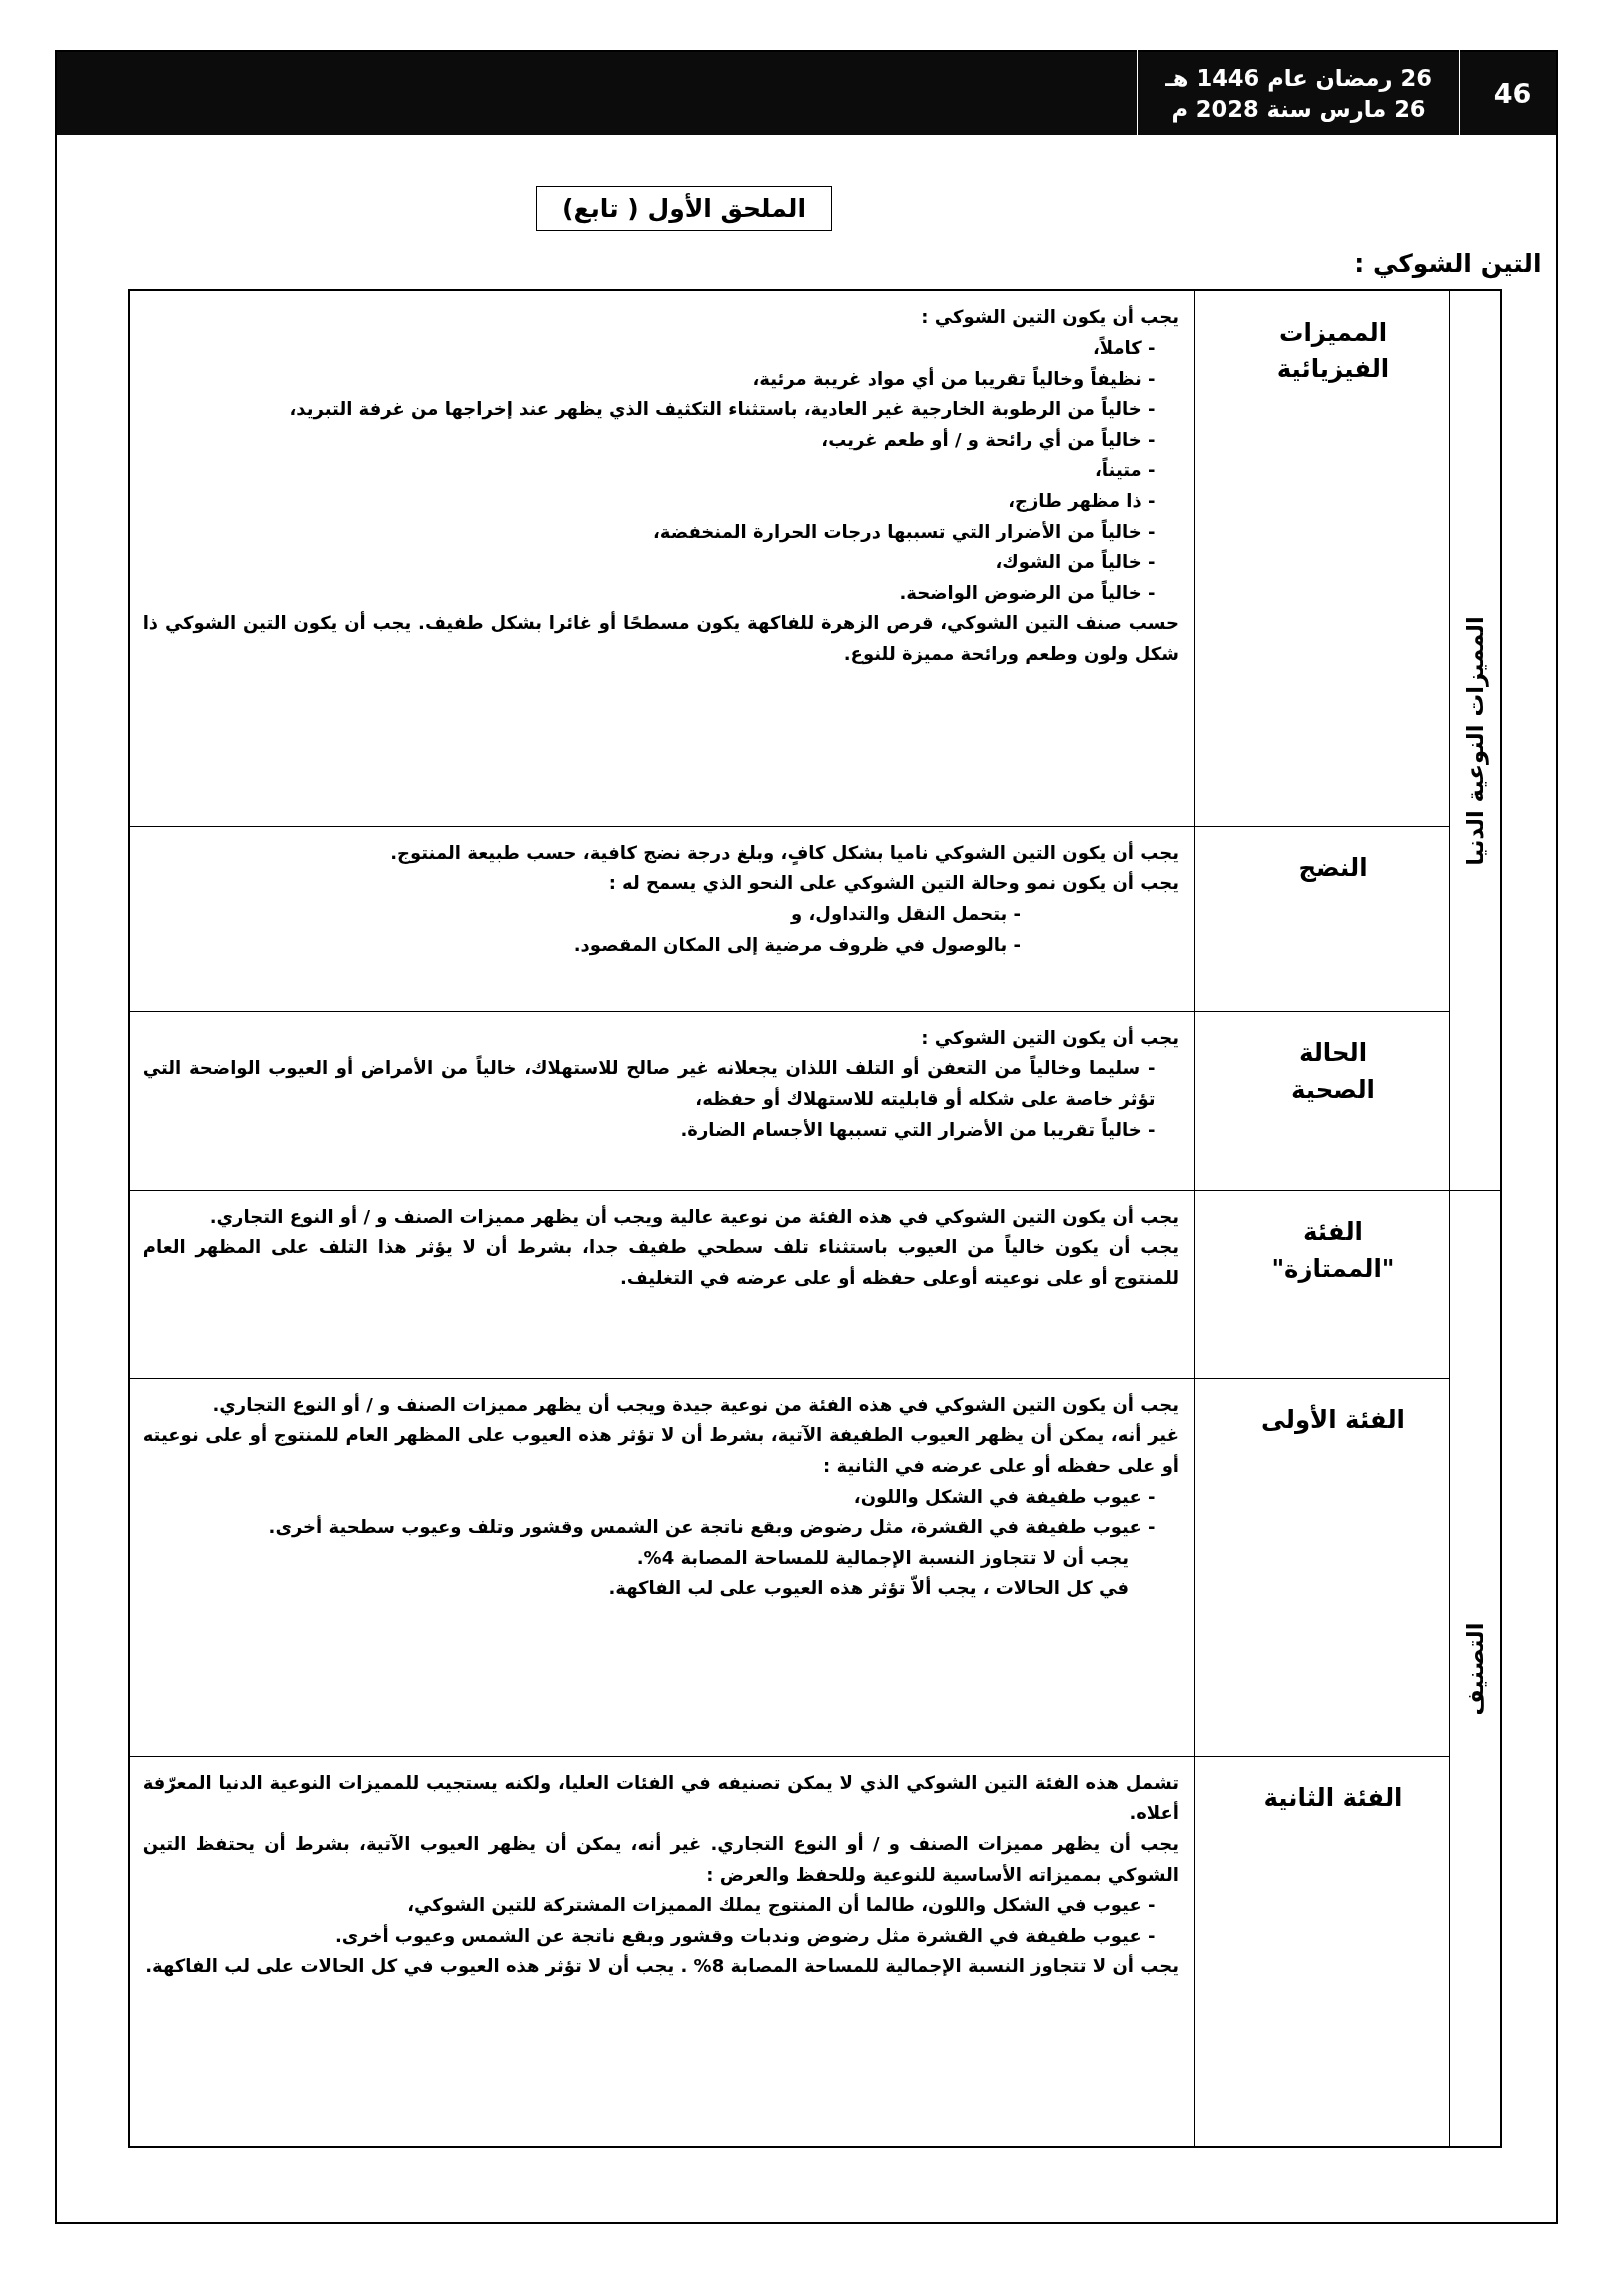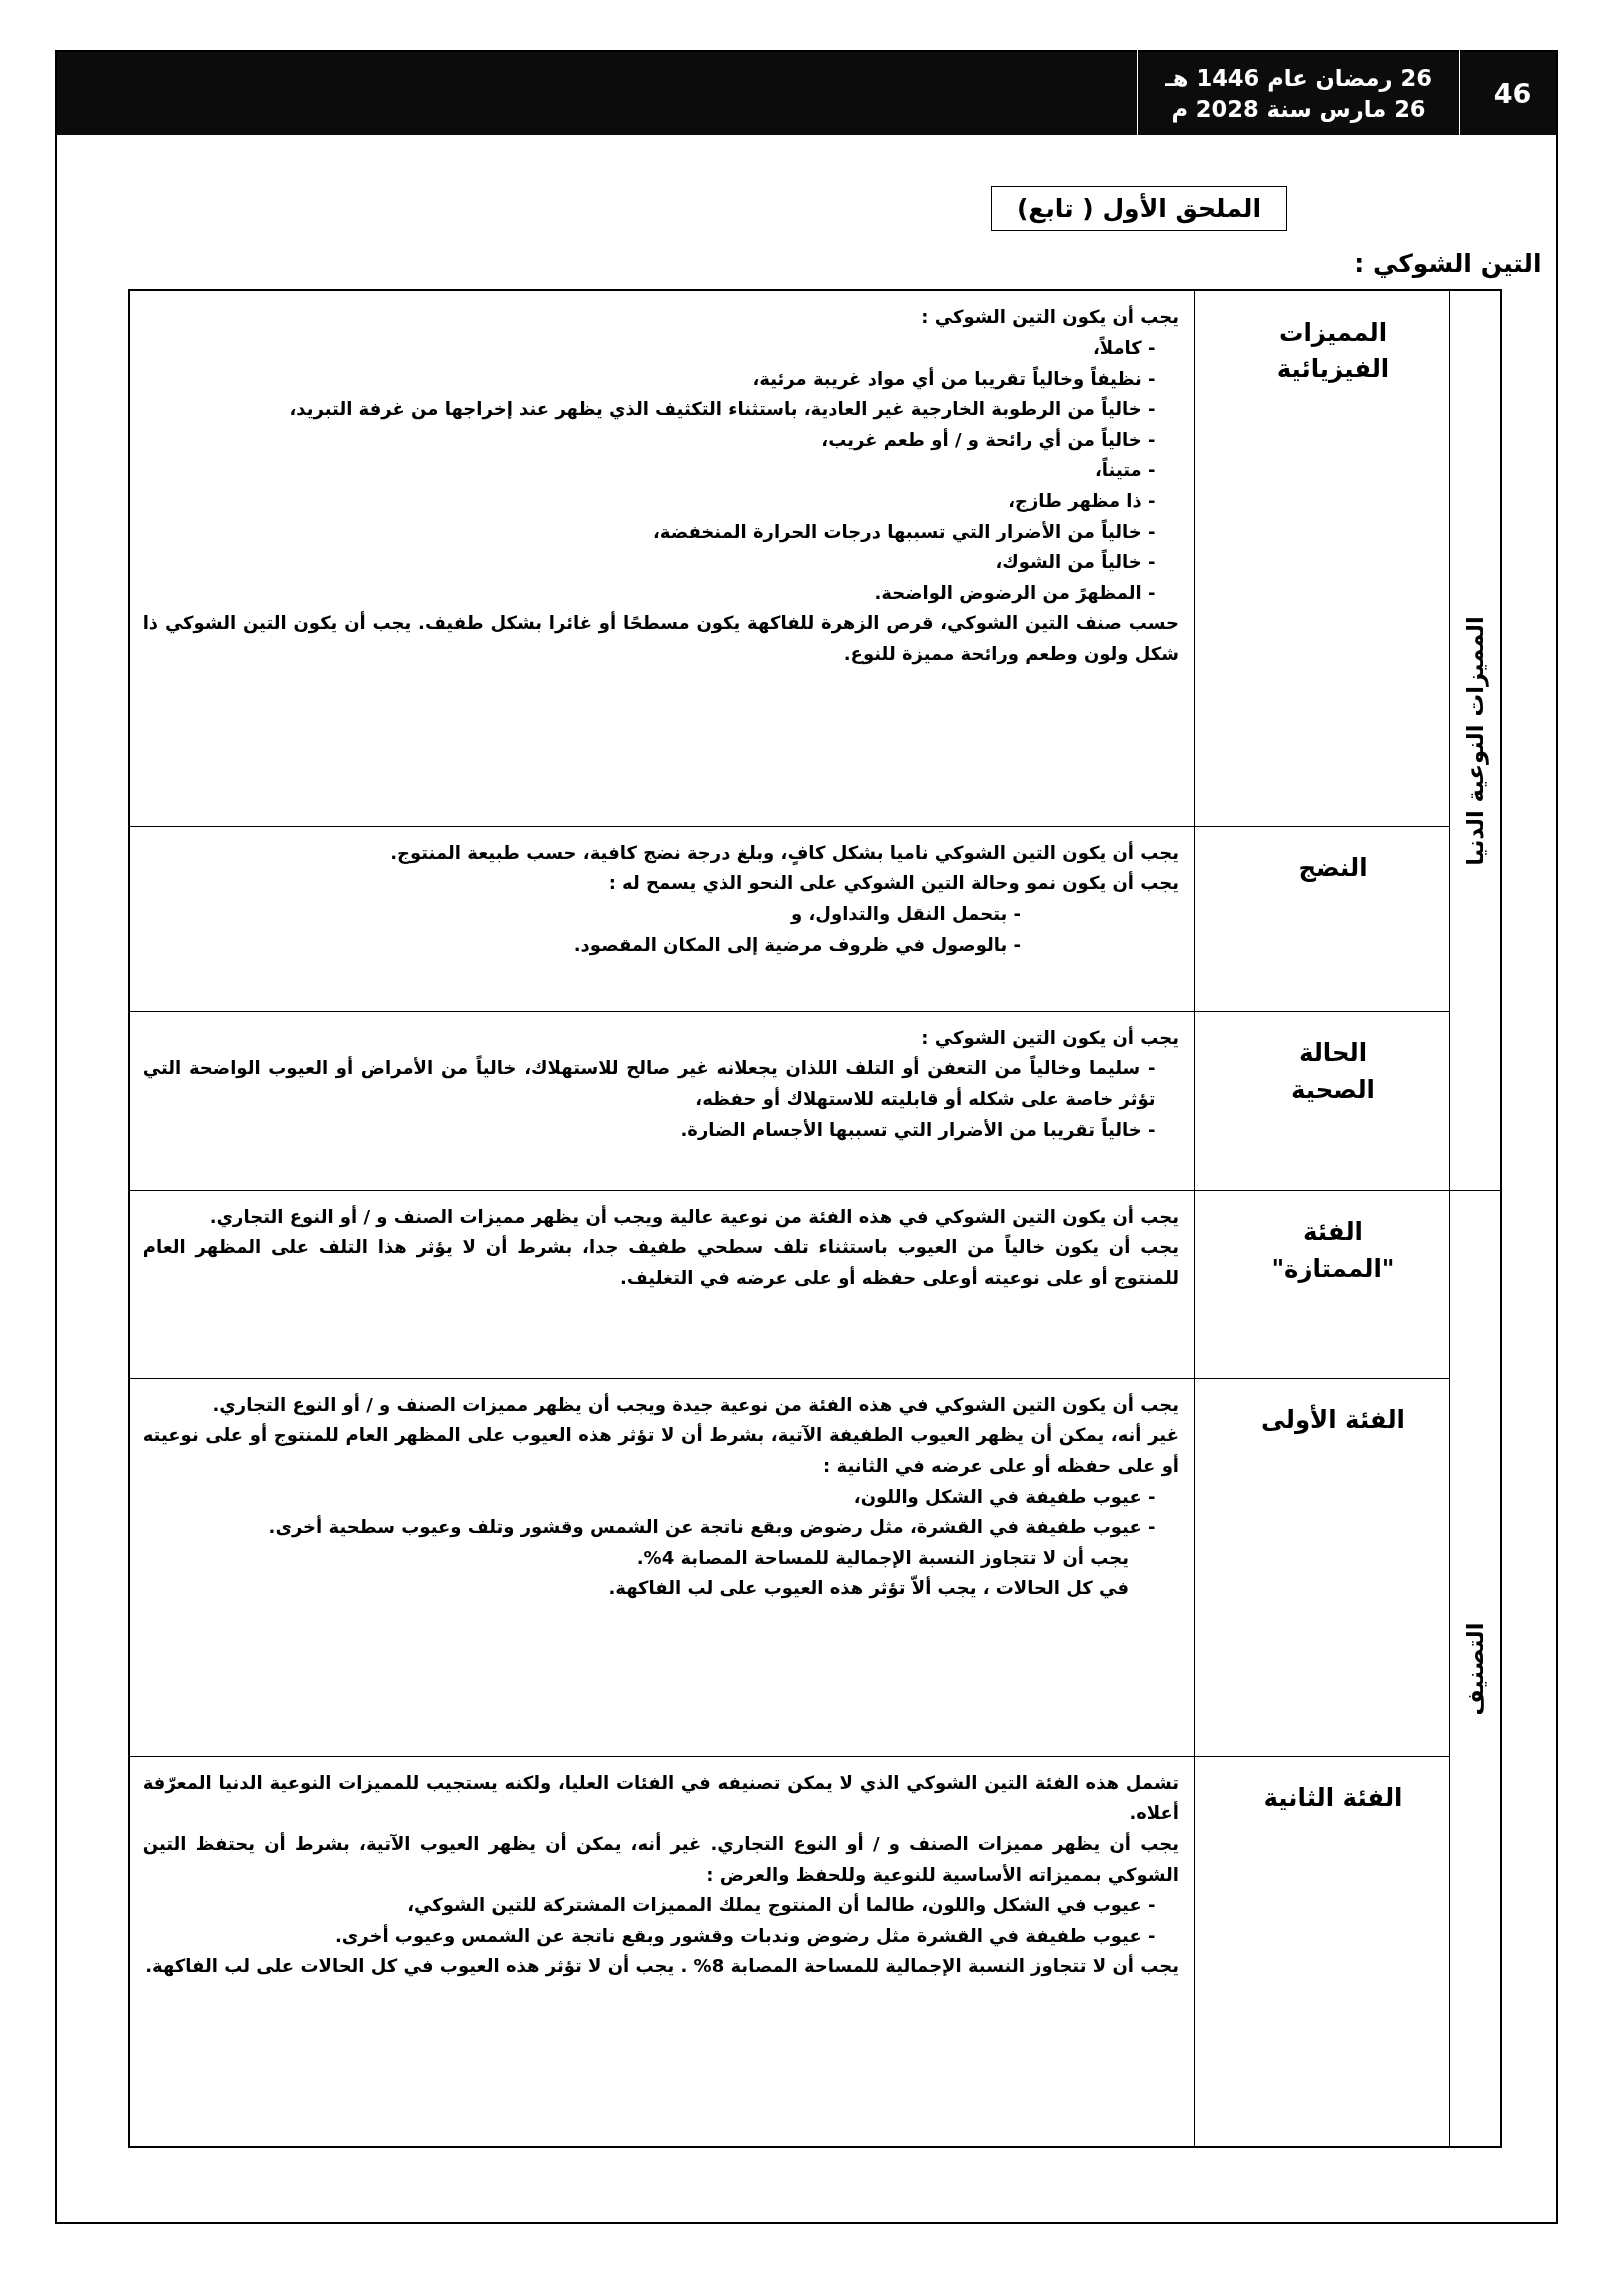--- a/index.html
+++ b/index.html
@@ -54,21 +54,22 @@
     padding: 21px 11px;
     text-align: center;
     font-size: 22.6px;
     font-weight: 700;
     line-height: 1.35;
   }
   
   .annex-wrap {
     width: 1230px;
     margin-right: auto;   
-    margin-left: 0;
+    margin-left: 12px;
+    text-align: center;
     margin-top: 51px;
   }
   .annex-box {
     display: inline-block;
     border: 1.8px solid #000;
     padding: 7.2px 25px;
     font-size: 25px;
     font-weight: 700;
   }
   
@@ -171,21 +172,21 @@
               <div>
                 <div class="ln p">يجب أن يكون التين الشوكي :</div>
                 <div class="ln li">- كاملاً،</div>
                 <div class="ln li">- نظيفاً وخالياً تقريبا من أي مواد غريبة مرئية،</div>
                 <div class="ln li">- خالياً من الرطوبة الخارجية غير العادية، باستثناء التكثيف الذي يظهر عند إخراجها من غرفة التبريد،</div>
                 <div class="ln li">- خالياً من أي رائحة و / أو طعم غريب،</div>
                 <div class="ln li">- متيناً،</div>
                 <div class="ln li">- ذا مظهر طازج،</div>
                 <div class="ln li">- خالياً من الأضرار التي تسببها درجات الحرارة المنخفضة،</div>
                 <div class="ln li">- خالياً من الشوك،</div>
-                <div class="ln li">- المظهرً من الرضوض الواضحة.</div>
+                <div class="ln li">- خالياً من الرضوض الواضحة.</div>
                 <div class="ln p">حسب صنف التين الشوكي، قرص الزهرة للفاكهة يكون مسطحًا أو غائرا بشكل طفيف. يجب أن يكون التين الشوكي ذا شكل ولون وطعم ورائحة مميزة للنوع.</div>
               </div>
             </td>
         </tr>
         <tr class="r1">
           <td class="label">النضج</td>
           <td class="body">
               <div>
                 <div class="ln p">يجب أن يكون التين الشوكي ناميا بشكل كافٍ، وبلغ درجة نضج كافية، حسب طبيعة المنتوج.</div>
                 <div class="ln p">يجب أن يكون نمو وحالة التين الشوكي على النحو الذي يسمح له :</div>

